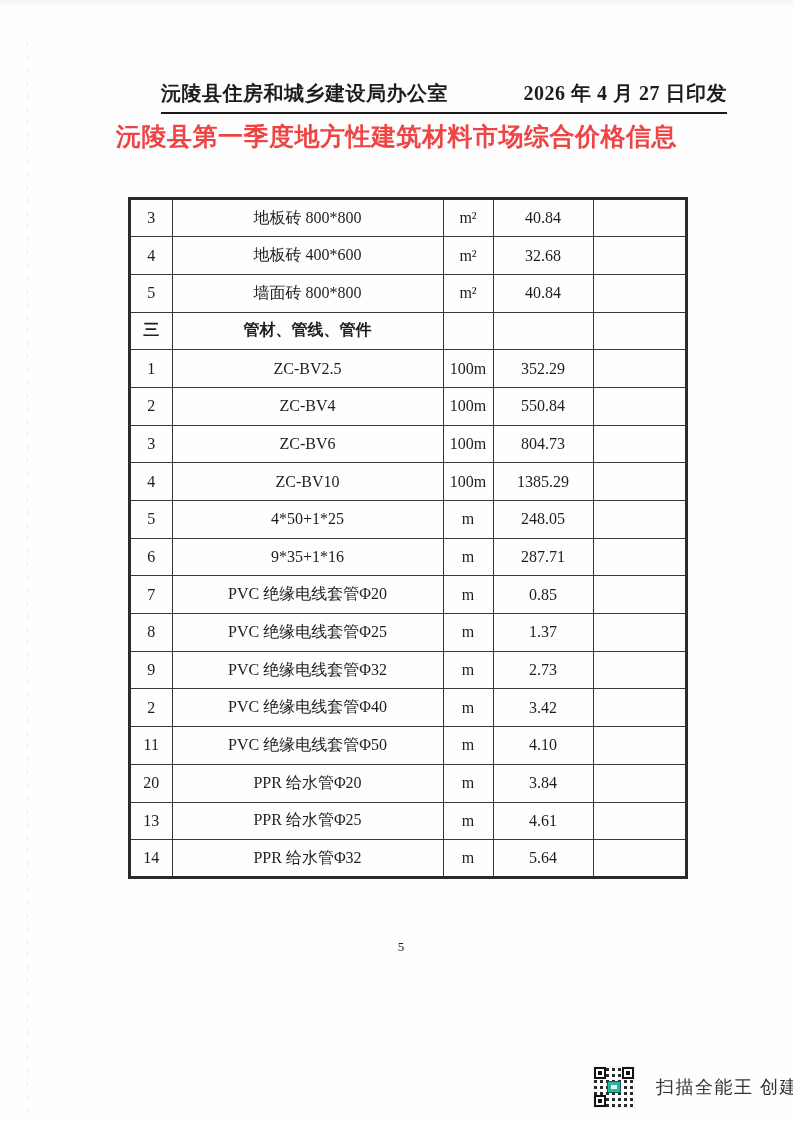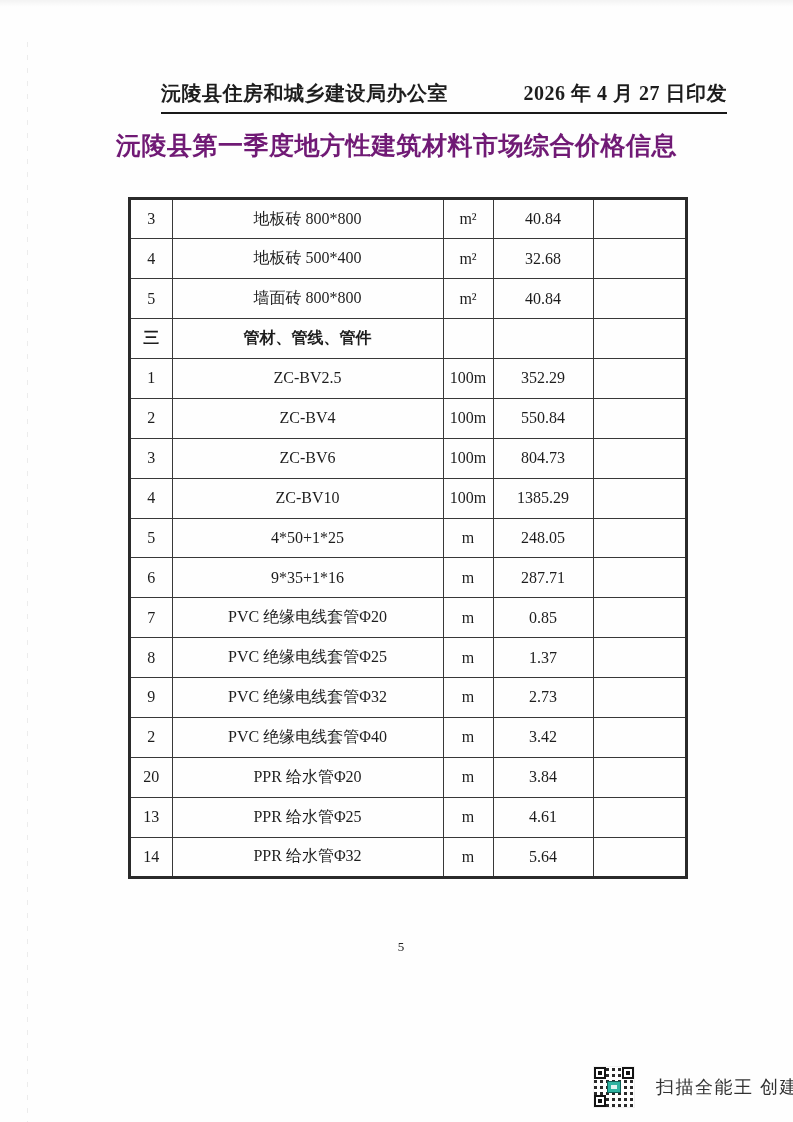--- a/index.html
+++ b/index.html
@@ -28,25 +28,25 @@
     position:absolute; left:113px; top:80px; width:566px;
     display:flex; justify-content:space-between; align-items:flex-end;
     padding-bottom:5px;
     border-bottom:2px solid #191919;
     font-size:20px; font-weight:600; letter-spacing:0.5px;
     white-space:nowrap;
     margin-left:48px;
   }
 
   .doc-title {
-    position:absolute; left:0; top:129px; width:793px;
+    position:absolute; left:0; top:120px; width:793px;
     text-align:center;
     font-family:"Liberation Sans", "DejaVu Sans", sans-serif;
     font-weight:bold; font-size:25px; letter-spacing:0.5px;
-    color:#701a75;
+    color:#ef4444;
   }
 
   
   .price-table {
     position:absolute; left:129px; top:198px;
     width:556px; height:680px;
     border-collapse:collapse; table-layout:fixed;
     font-size:16px;
   }
   .price-table td {
@@ -128,21 +128,21 @@
     <tbody id="table-body">
         <tr>
           <td>3</td>
           <td>地板砖 800*800</td>
           <td>m²</td>
           <td>40.84</td>
           <td></td>
         </tr>
         <tr>
           <td>4</td>
-          <td>地板砖 500*400</td>
+          <td>地板砖 400*600</td>
           <td>m²</td>
           <td>32.68</td>
           <td></td>
         </tr>
         <tr>
           <td>5</td>
           <td>墙面砖 800*800</td>
           <td>m²</td>
           <td>40.84</td>
           <td></td>
@@ -215,20 +215,27 @@
           <td>PVC 绝缘电线套管Φ32</td>
           <td>m</td>
           <td>2.73</td>
           <td></td>
         </tr>
         <tr>
           <td>2</td>
           <td>PVC 绝缘电线套管Φ40</td>
           <td>m</td>
           <td>3.42</td>
+          <td></td>
+        </tr>
+        <tr>
+          <td>11</td>
+          <td>PVC 绝缘电线套管Φ50</td>
+          <td>m</td>
+          <td>4.10</td>
           <td></td>
         </tr>
         <tr>
           <td>20</td>
           <td>PPR 给水管Φ20</td>
           <td>m</td>
           <td>3.84</td>
           <td></td>
         </tr>
         <tr>

